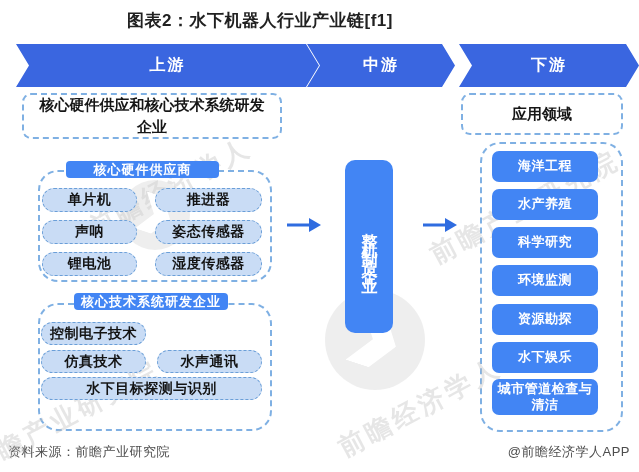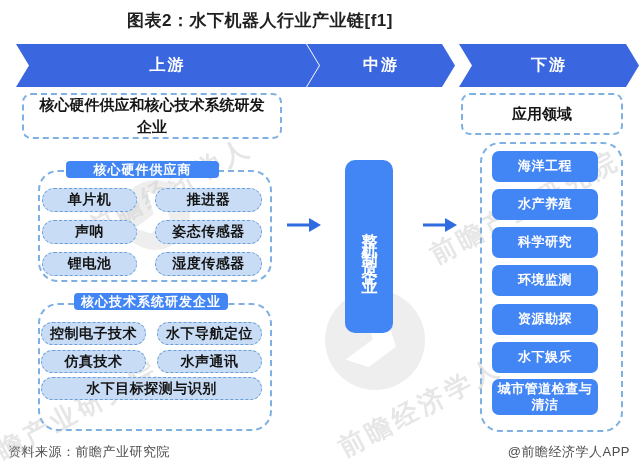--- a/index.html
+++ b/index.html
@@ -96,21 +96,20 @@
   <div class="item" style="left:42px;top:188px;width:95px;height:24px;">单片机</div>
   <div class="item" style="left:155px;top:188px;width:107px;height:24px;">推进器</div>
   <div class="item" style="left:42px;top:220px;width:95px;height:24px;">声呐</div>
   <div class="item" style="left:155px;top:220px;width:107px;height:24px;">姿态传感器</div>
   <div class="item" style="left:42px;top:252px;width:95px;height:24px;">锂电池</div>
   <div class="item" style="left:155px;top:252px;width:107px;height:24px;">湿度传感器</div>
 
   <div class="dashbox groupbox" style="left:38px;top:303px;width:230px;height:124px;"></div>
   <div class="pill" style="left:74px;top:293px;width:154px;height:17px;">核心技术系统研发企业</div>
   <div class="item" style="left:41px;top:322px;width:105px;height:23px;">控制电子技术</div>
-  <div class="item" style="left:157px;top:322px;width:105px;height:23px;">水下导航定位</div>
   <div class="item" style="left:41px;top:350px;width:105px;height:23px;">仿真技术</div>
   <div class="item" style="left:157px;top:350px;width:105px;height:23px;">水声通讯</div>
   <div class="item" style="left:41px;top:377px;width:221px;height:23px;">水下目标探测与识别</div>
 
   <svg class="arrow" style="left:287px;top:217px;" viewBox="0 0 34 16">
     <rect x="0" y="6.5" width="23" height="3" fill="#2f6ce0"></rect>
     <polygon points="22,1 34,8 22,15" fill="#2f6ce0"></polygon>
   </svg>
   <svg class="arrow" style="left:423px;top:217px;" viewBox="0 0 34 16">
     <rect x="0" y="6.5" width="23" height="3" fill="#2f6ce0"></rect>

